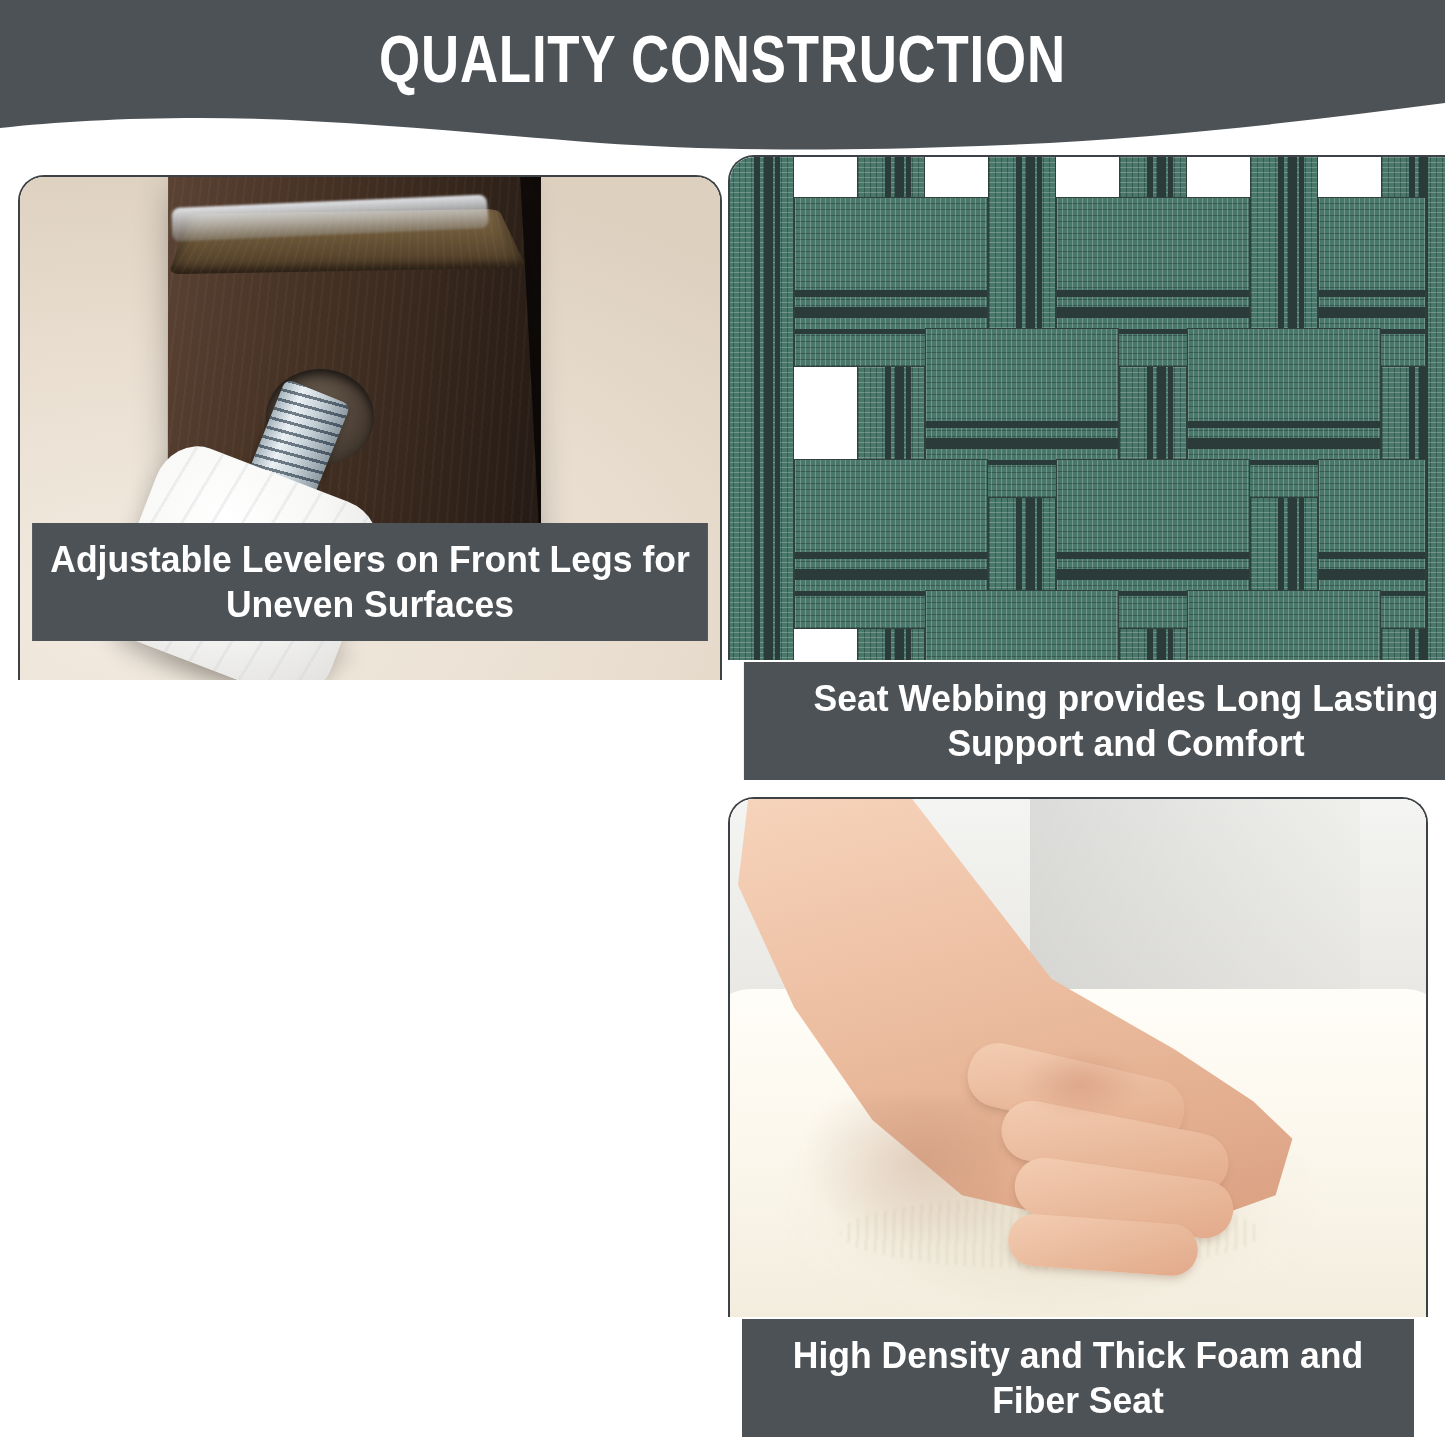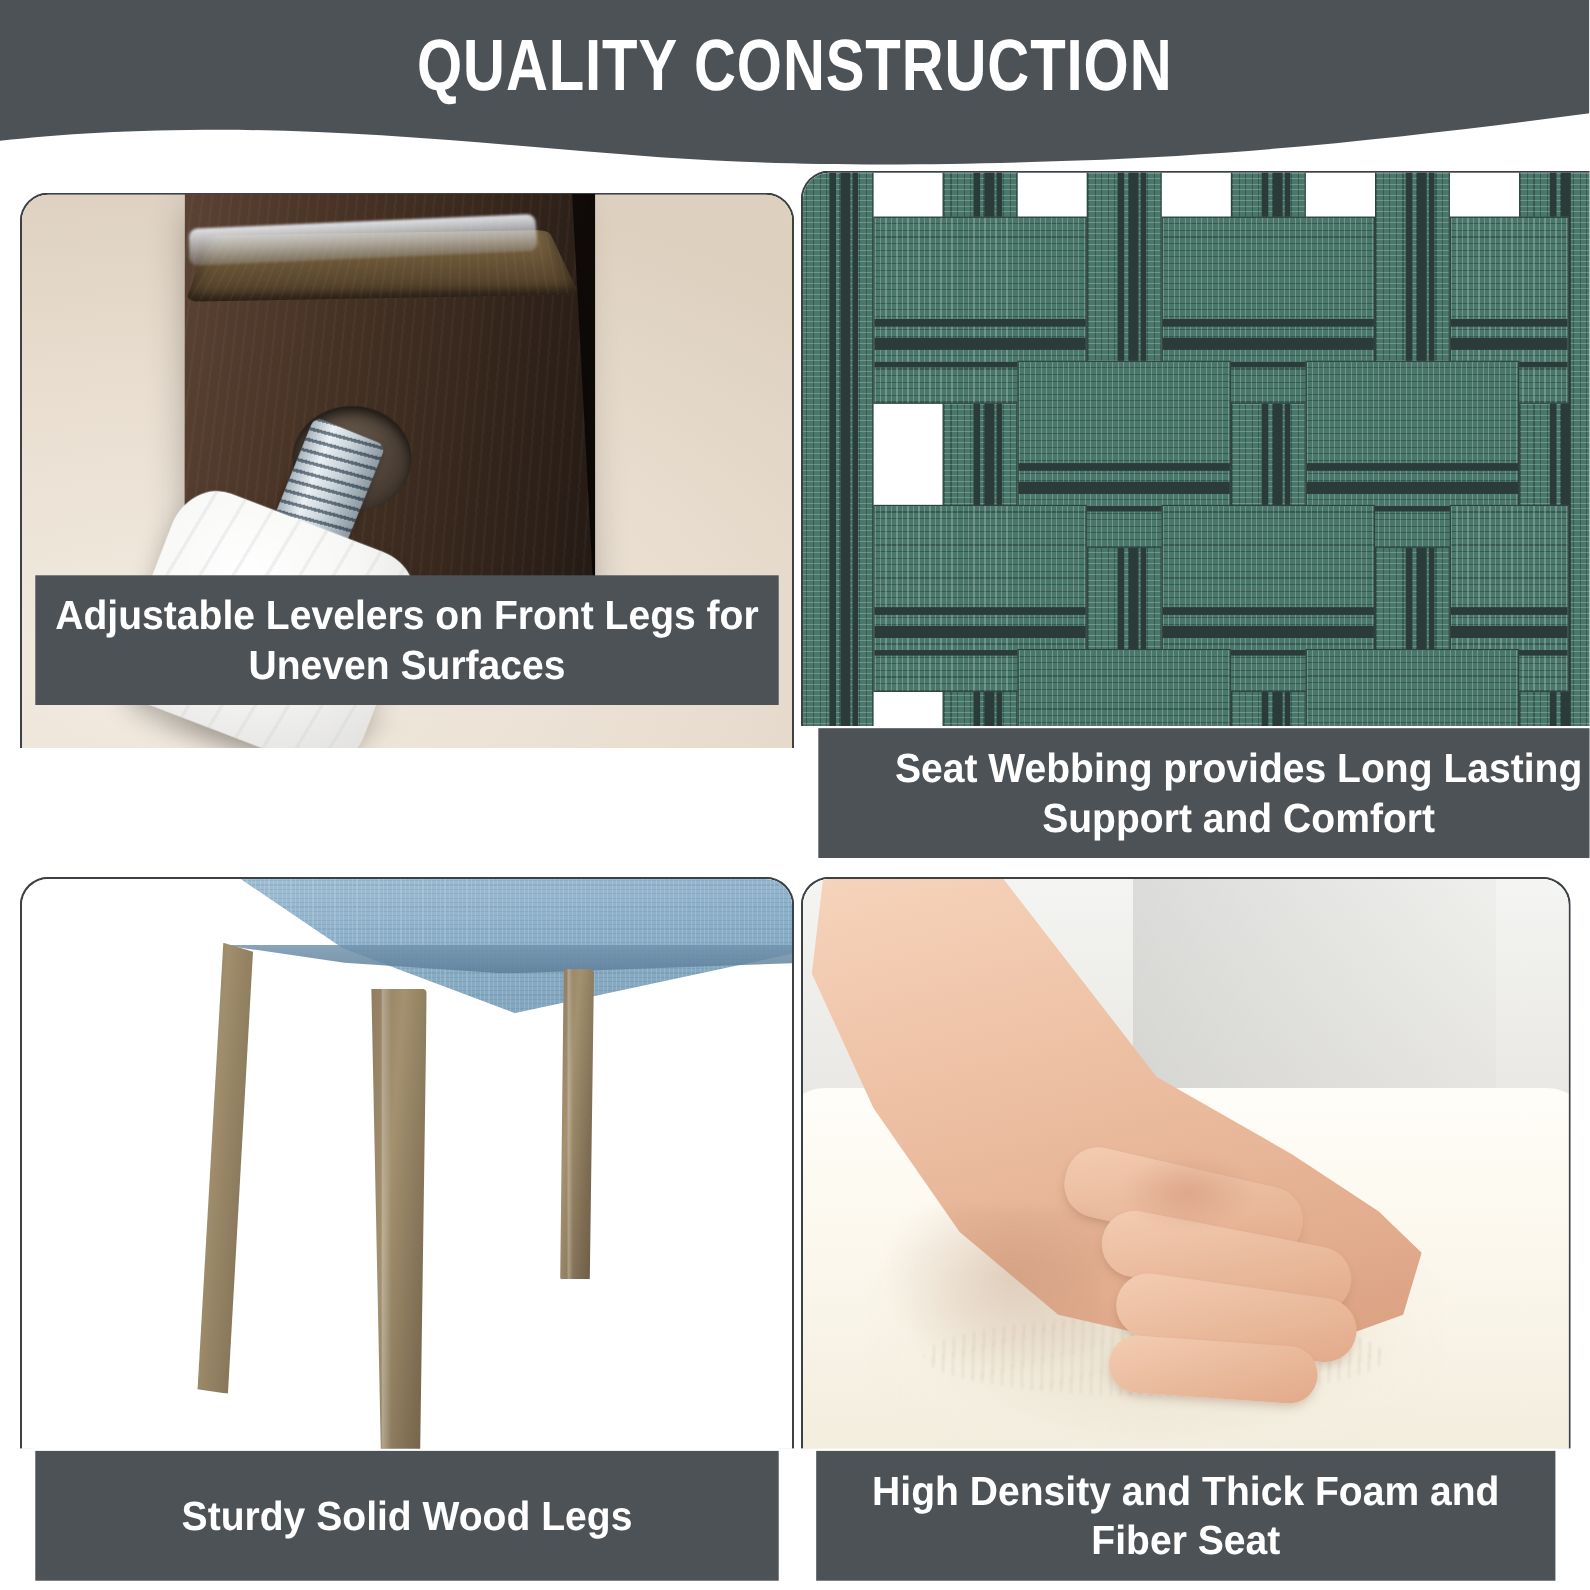--- a/index.html
+++ b/index.html
@@ -332,40 +332,20 @@
             </div>
             <div class="strap h" style="left: 195px; top: 433px; width: 194px; height: 170px; background: rgb(73, 120, 106); z-index: 2;"></div>
             <div class="strap h" style="left: 457px; top: 433px; width: 194px; height: 170px; background: rgb(73, 120, 106); z-index: 2;"></div>
           </div>
       </div>
       <div class="caption cap-tr">
         <span class="cap-span">Seat Webbing provides Long Lasting Support and Comfort</span>
       </div>
     </div>
 
-    <div class="cell cell-bl">
-      <div class="photo photo-bl">
-        <div class="ph3">
-          <div class="seat">
-            <div class="seat-fab"></div>
-          </div>
-          <div class="seat-edge"></div>
-          <div class="cleg-a2"></div>
-          <div class="cleg cleg-b">
-            <div class="cleg-sheen"></div>
-          </div>
-          <div class="cleg cleg-c">
-            <div class="cleg-sheen"></div>
-          </div>
-        </div>
-      </div>
-      <div class="caption cap-bl">
-        <span class="cap-span">Sturdy Solid Wood Legs</span>
-      </div>
-    </div>
 
     <div class="cell cell-br">
       <div class="photo photo-br">
         <div class="ph4">
           <div class="wall">
             <div class="wall-shadow"></div>
           </div>
           <div class="foam"></div>
           <div class="foam-dent"></div>
           <div class="foam-fold"></div>

